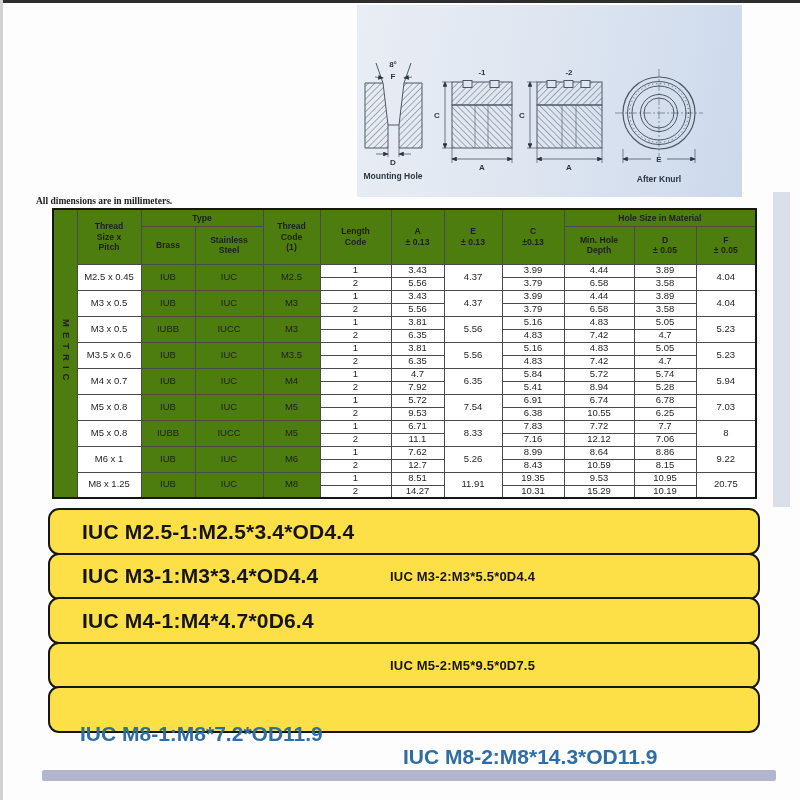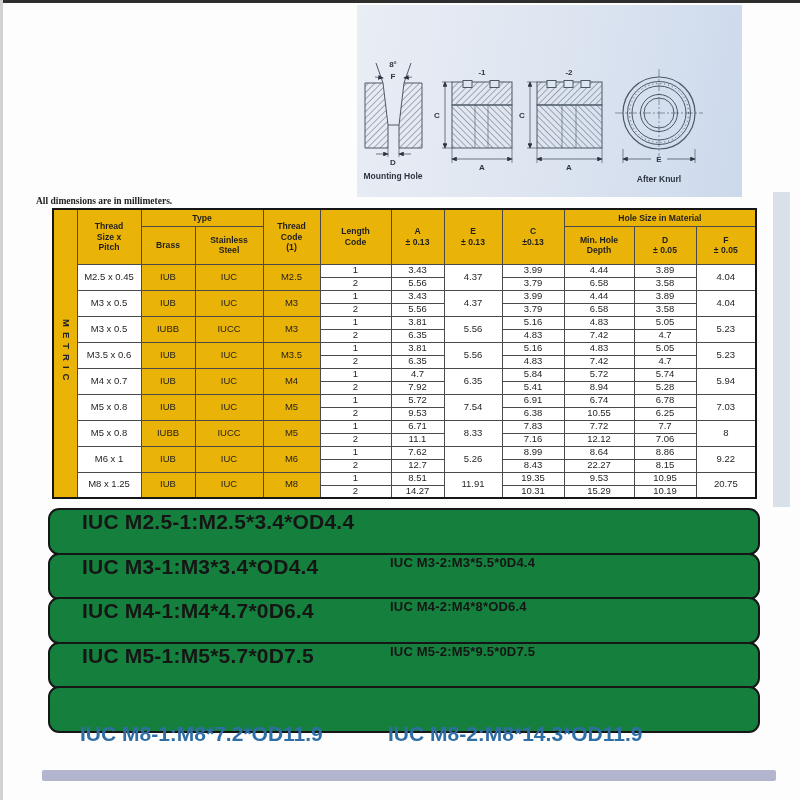--- a/index.html
+++ b/index.html
@@ -19,41 +19,41 @@
   .dims-note{position:absolute;left:36px;top:196px;font-family:"Liberation Serif",serif;
       font-weight:bold;font-size:9.5px;color:#222;}
 
   
   .spec-table-wrap{position:absolute;left:52px;top:208px;}
   table.spec{border-collapse:collapse;table-layout:fixed;width:703px;background:#fff;
       font-size:9.5px;line-height:1.15;}
   table.spec{border:2.5px solid #161616;}
   table.spec td{border:1px solid #4a4a4a;text-align:center;vertical-align:middle;
       padding:0 1px;overflow:hidden;}
-  td.cream{background:#eab308;}
+  td.cream{background:#4d7c0f;}
   td.hdr{font-weight:bold;font-size:8.6px;white-space:pre-line;line-height:1.2;}
   td.hdr-b{border-bottom:2px solid #161616;}
   td.thin-b{border-bottom:1px solid #8f8f8f;}
   td.thick-b{border-bottom:2px solid #161616;}
   td.metric-cell{border-right:2px solid #161616;}
   .metric-txt{writing-mode:vertical-rl;display:inline-block;font-weight:bold;font-size:9.5px;
       letter-spacing:5px;color:#222;}
   tr.tierA{height:17px;} tr.tierB{height:38px;} tr.sub{height:13px;}
 
   
   .part-list{position:absolute;left:48px;top:508px;width:712px;}
   .part-row{position:relative;height:43px;border:2.5px solid #161616;border-radius:11px;
-      background:#15803d;margin-top:-2.5px;display:flex;align-items:flex-start;}
+      background:#fde047;margin-top:-2.5px;display:flex;align-items:center;}
   .part-row:first-child{margin-top:0;}
   .part-left{padding-left:32px;font-size:21px;font-weight:600;letter-spacing:.2px;color:#151515;}
   .part-right{position:absolute;left:340px;font-size:13px;font-weight:600;letter-spacing:.2px;color:#151515;}
 
   .m8-line{position:absolute;left:48px;top:722px;width:712px;height:30px;}
   .m8-left{position:absolute;left:32px;font-size:21px;font-weight:600;}
-  .m8-right{position:absolute;left:340px;font-size:21px;font-weight:600;}
+  .m8-right{position:absolute;left:355px;font-size:21px;font-weight:600;margin-top:23px;}
 
   .scroll-bar{position:absolute;left:42px;top:770px;width:734px;height:11px;
       background:#b3b4ce;border-radius:2px;}
 </style>
 </head>
 <body>
 
 <div class="page">
   <div class="edge-top"></div>
   <div class="edge-left"></div>
@@ -354,21 +354,21 @@
             <td rowspan="2" class="thick-b">5.26</td>
             <td class="thin-b">8.99</td>
             <td class="thin-b">8.64</td>
             <td class="thin-b">8.86</td>
             <td rowspan="2" class="thick-b">9.22</td>
           </tr>
           <tr class="sub">
             <td class="thick-b">2</td>
             <td class="thick-b">12.7</td>
             <td class="thick-b">8.43</td>
-            <td class="thick-b">22.27</td>
+            <td class="thick-b">10.59</td>
             <td class="thick-b">8.15</td>
           </tr>
           <tr class="sub">
             <td rowspan="2" class="thick-b">M8 x 1.25</td>
             <td rowspan="2" class="cream thick-b">IUB</td>
             <td rowspan="2" class="cream thick-b">IUC</td>
             <td rowspan="2" class="cream thick-b">M8</td>
             <td class="thin-b">1</td>
             <td class="thin-b">8.51</td>
             <td rowspan="2" class="thick-b">11.91</td>
@@ -391,24 +391,22 @@
   <div class="part-list" id="part-list">
       <div class="part-row">
         <span class="part-left">IUC M2.5-1:M2.5*3.4*OD4.4</span>
       </div>
       <div class="part-row">
         <span class="part-left">IUC M3-1:M3*3.4*OD4.4</span>
         <span class="part-right">IUC M3-2:M3*5.5*0D4.4</span>
       </div>
       <div class="part-row">
         <span class="part-left">IUC M4-1:M4*4.7*0D6.4</span>
-        <span class="part-right">IUC M4-2:M4*8*OD6.4</span>
       </div>
       <div class="part-row">
-        <span class="part-left">IUC M5-1:M5*5.7*0D7.5</span>
         <span class="part-right">IUC M5-2:M5*9.5*0D7.5</span>
       </div>
       <div class="part-row">
       </div>
     </div>
 
   <div class="m8-line">
     <span class="m8-left" style="color: rgb(47, 109, 165);">IUC M8-1:M8*7.2*OD11.9</span>
     <span class="m8-right" style="color: rgb(47, 109, 165);">IUC M8-2:M8*14.3*OD11.9</span>
   </div>

